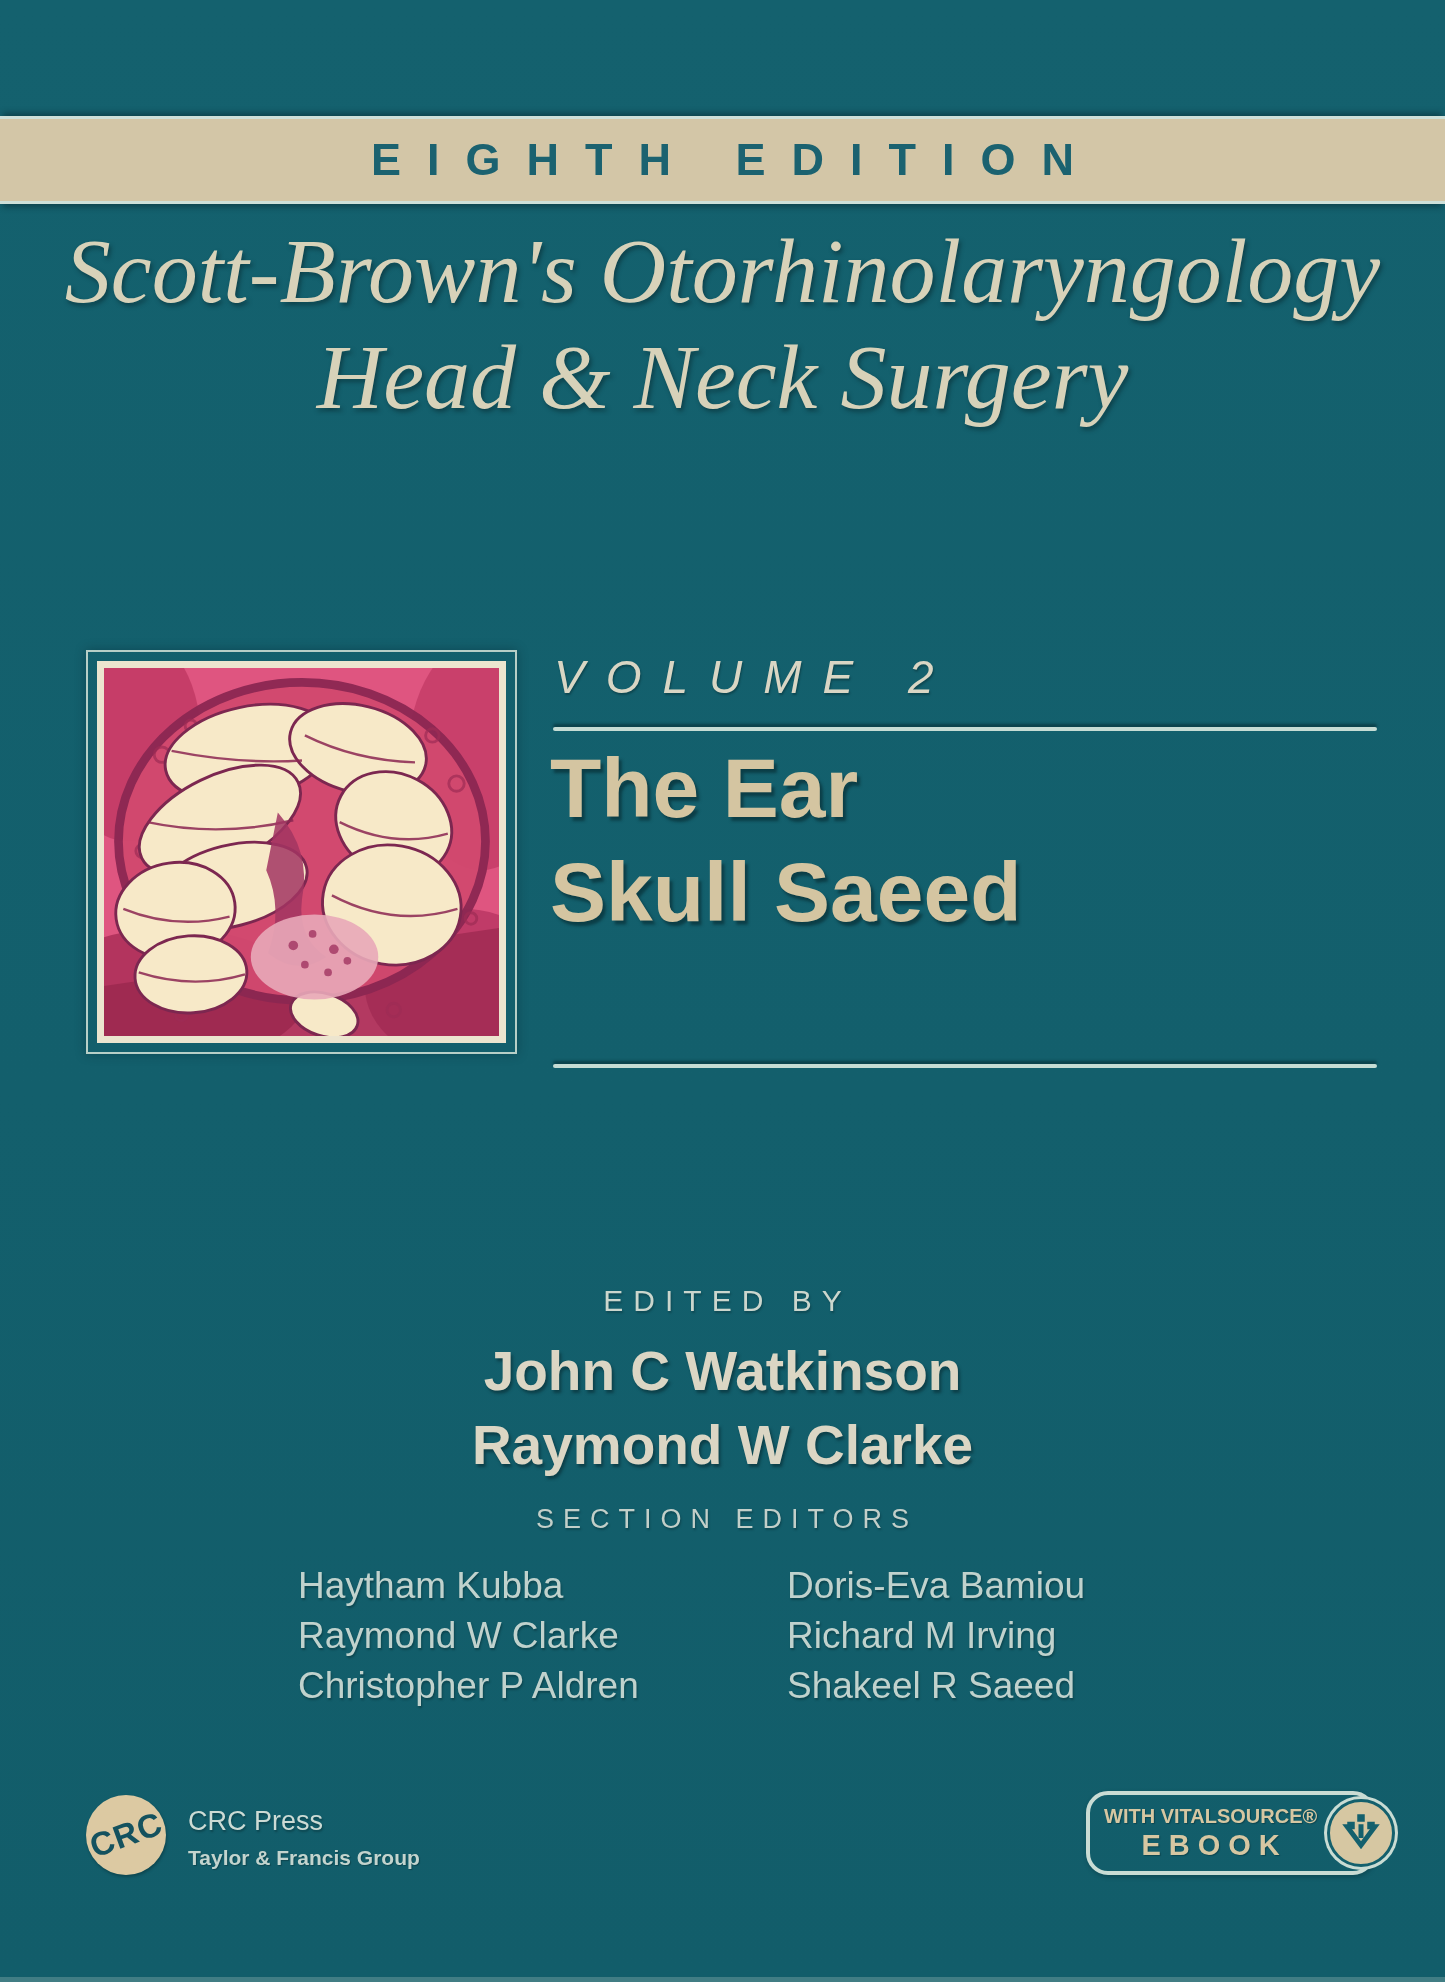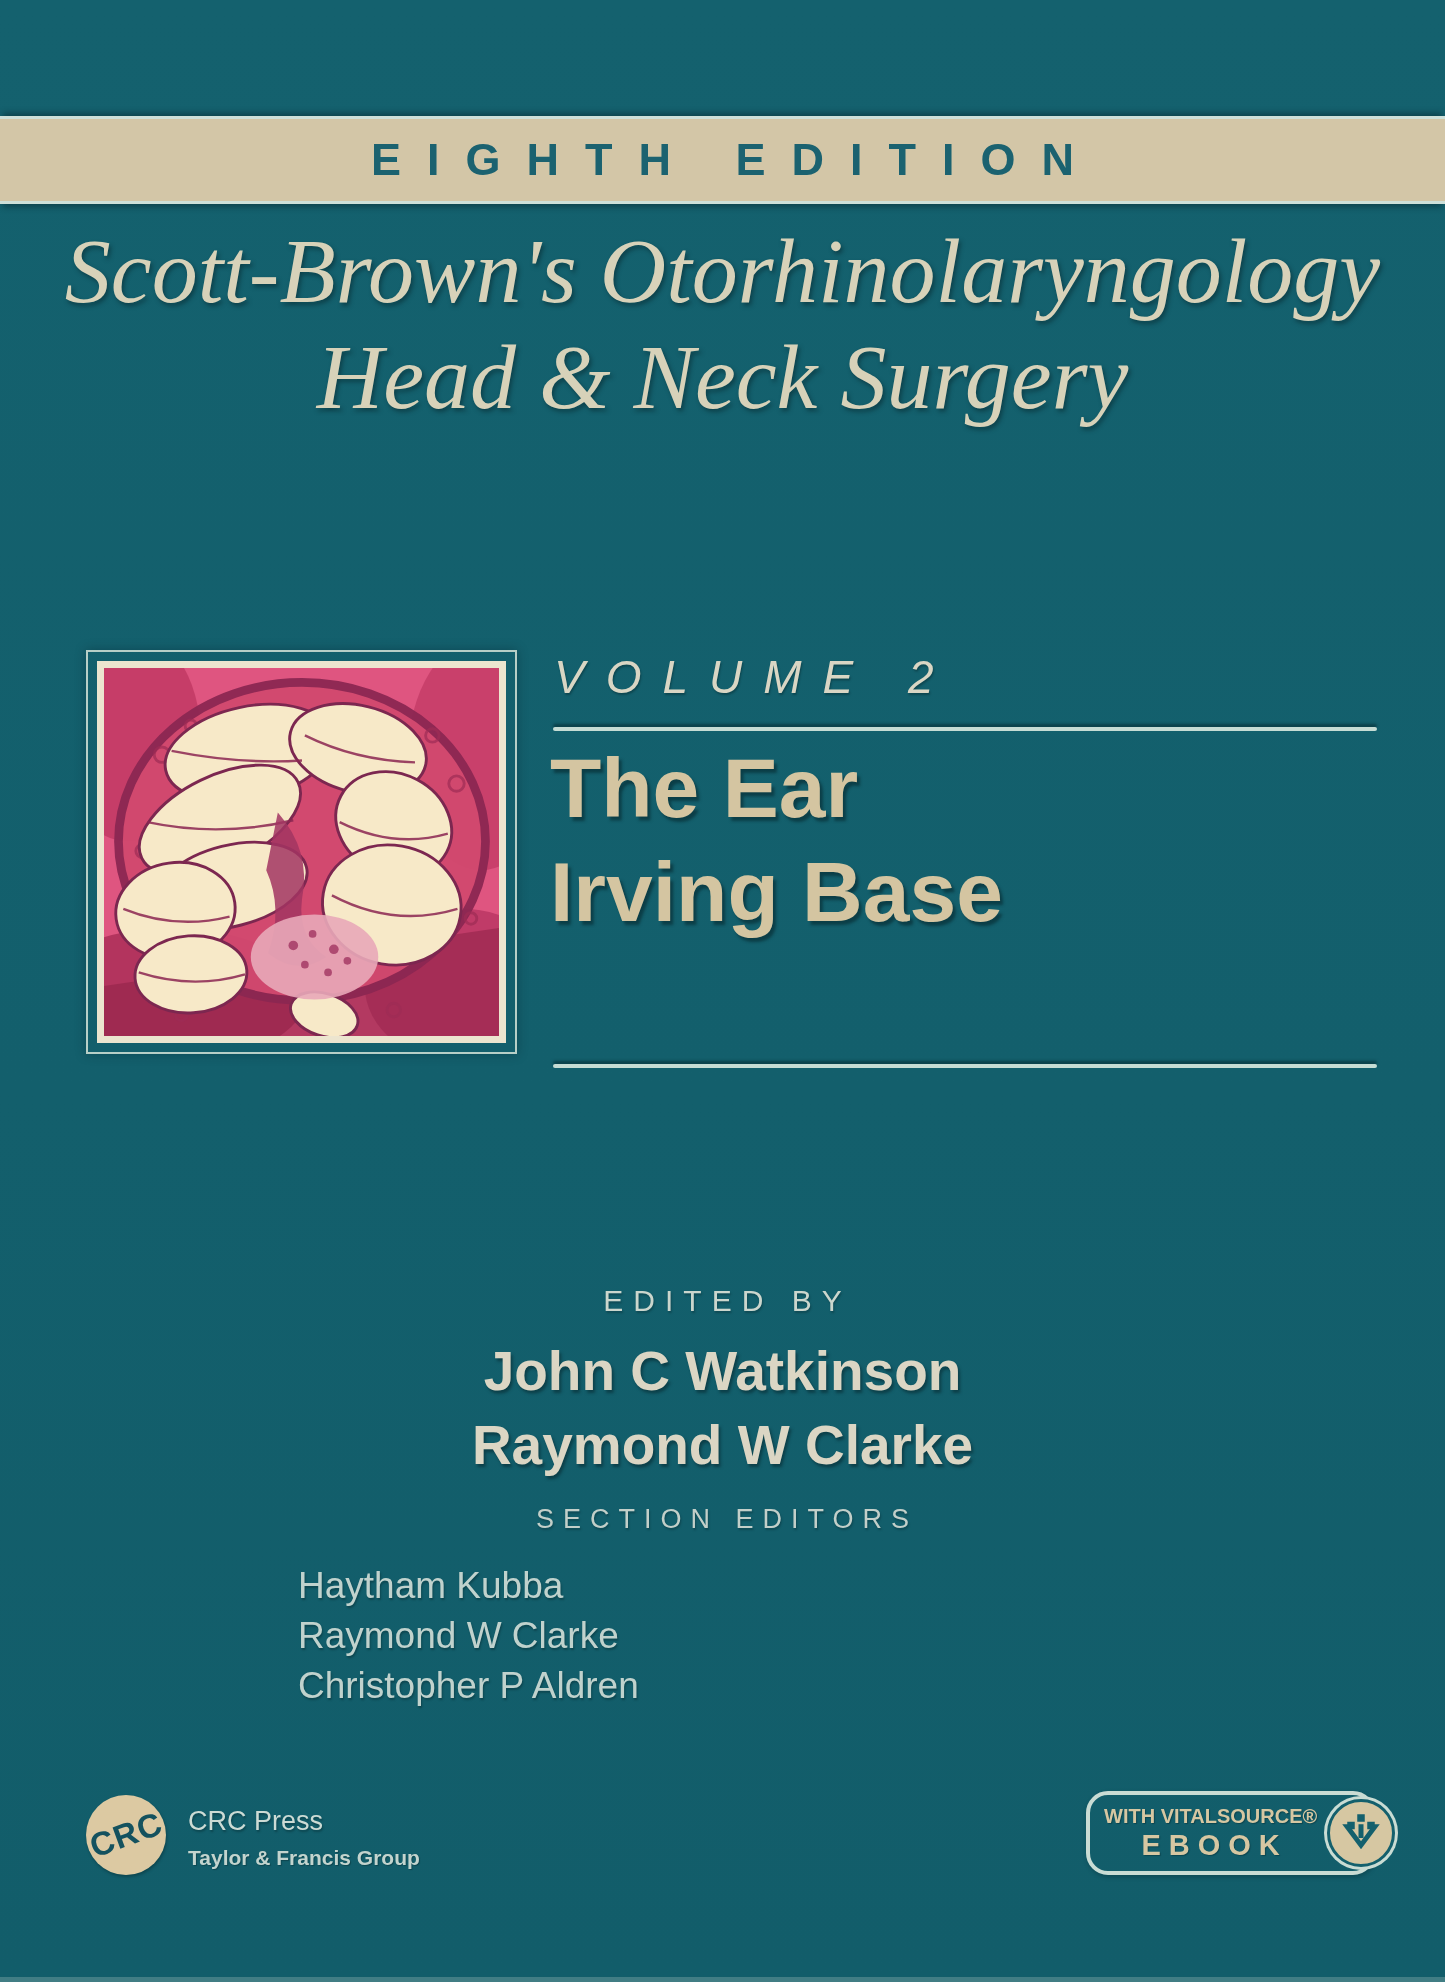--- a/index.html
+++ b/index.html
@@ -217,35 +217,40 @@
             <circle cx="252" cy="304" r="4"></circle>
         </g>
       </svg>
     </div>
   </div>
 
   <div class="volume">VOLUME 2</div>
   <div class="rule rule-top"></div>
   <div class="subtitle">
     <div>The Ear</div>
-    <div>Irving Base</div>
+    <div>Skull Saeed</div>
   </div>
   <div class="rule rule-bottom"></div>
 
   <div class="edited-block">
     <div class="edited-by">EDITED BY</div>
     <div class="editor">John C Watkinson</div>
     <div class="editor">Raymond W Clarke</div>
   </div>
 
   <div class="section-label">SECTION EDITORS</div>
   <div class="se-col se-col-1">
     <div>Haytham Kubba</div>
     <div>Raymond W Clarke</div>
     <div>Christopher P Aldren</div>
+  </div>
+  <div class="se-col se-col-2">
+    <div>Doris-Eva Bamiou</div>
+    <div>Richard M Irving</div>
+    <div>Shakeel R Saeed</div>
   </div>
 
   <div class="crc">
     <div class="crc-circle">
       <span>CRC</span>
     </div>
     <div class="crc-text">
       <div class="crc-name">CRC Press</div>
       <div class="crc-group">Taylor &amp; Francis Group</div>
     </div>

